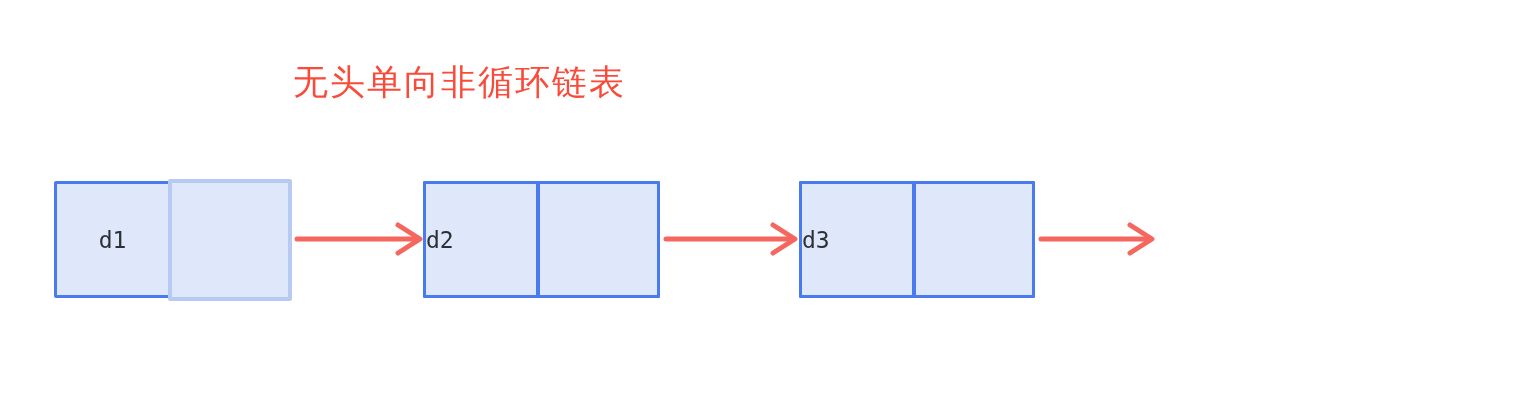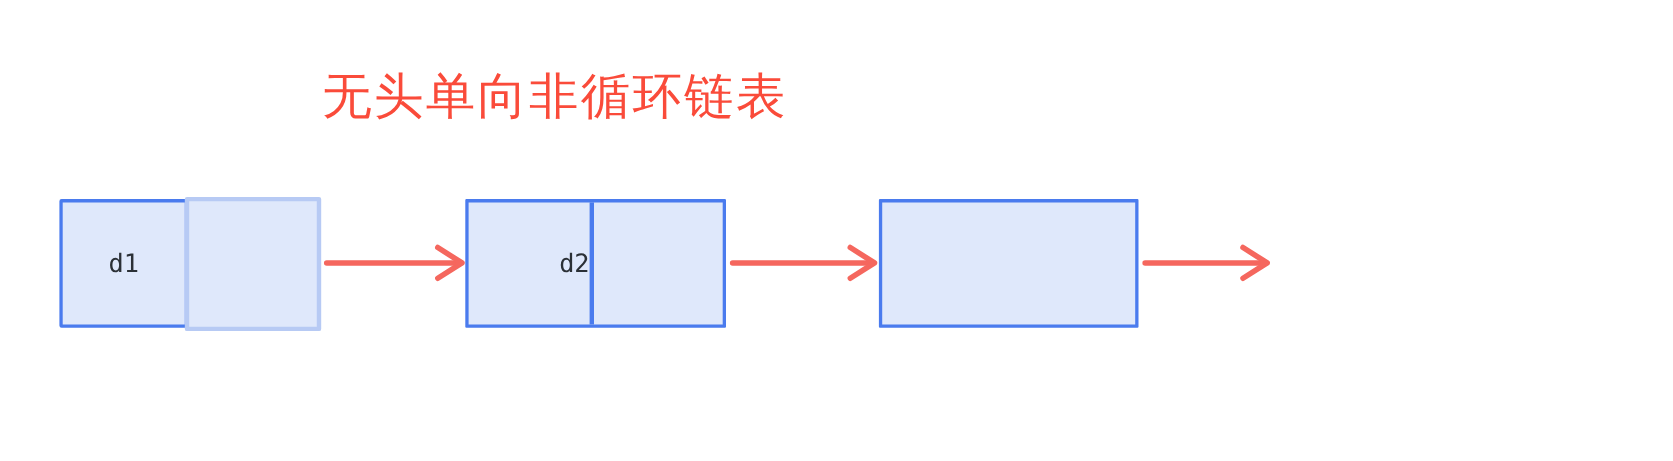--- a/index.html
+++ b/index.html
@@ -20,21 +20,21 @@
     position:relative;
     width:1521px;
     height:419px;
     background:var(--canvas-bg);
     overflow:hidden;
   }
   .diagram-title{
     position:absolute;
     left:293px;
     top:63px;
-    font-size:45px;
+    font-size:35px;
     line-height:1.1;
     letter-spacing:2px;
     font-weight:500;
     color:var(--title-color);
     white-space:nowrap;
   }
   .cell{
     position:absolute;
     box-sizing:border-box;
     background:var(--node-fill);
@@ -65,21 +65,21 @@
     border-radius:1px;
     display:flex;
   }
   .n2{ left:423px; width:237px; }
   .n3{ left:799px; width:236px; }
   .node-box .data-cell{
     box-sizing:border-box;
     width:114px;
     height:100%;
     border-right:4px solid var(--node-border);
-    display:flex; align-items:center; justify-content:flex-end;
+    display:flex; align-items:center; justify-content:flex-start;
   }
   .node-box .next-cell{
     flex:1;
     height:100%;
   }
   .node-label{
     font-family:"DejaVu Sans Mono", monospace;
     font-size:23px;
     color:var(--label-color);
     user-select:none;
@@ -124,20 +124,23 @@
     </div>
     <div class="next-cell"></div>
   </div>
 
   <svg class="arrow a2" viewBox="0 0 138 44" xmlns="http://www.w3.org/2000/svg">
     <line x1="4" y1="22" x2="130" y2="22"></line>
     <polyline points="111,8 133,22 111,36"></polyline>
   </svg>
 
   <div class="node-box n3">
+    <div class="data-cell">
+      <span class="node-label">d3</span>
+    </div>
     <div class="next-cell"></div>
   </div>
 
   <svg class="arrow a3" viewBox="0 0 120 44" xmlns="http://www.w3.org/2000/svg">
     <line x1="4" y1="22" x2="112" y2="22"></line>
     <polyline points="93,8 115,22 93,36"></polyline>
   </svg>
 
 </div>
 

